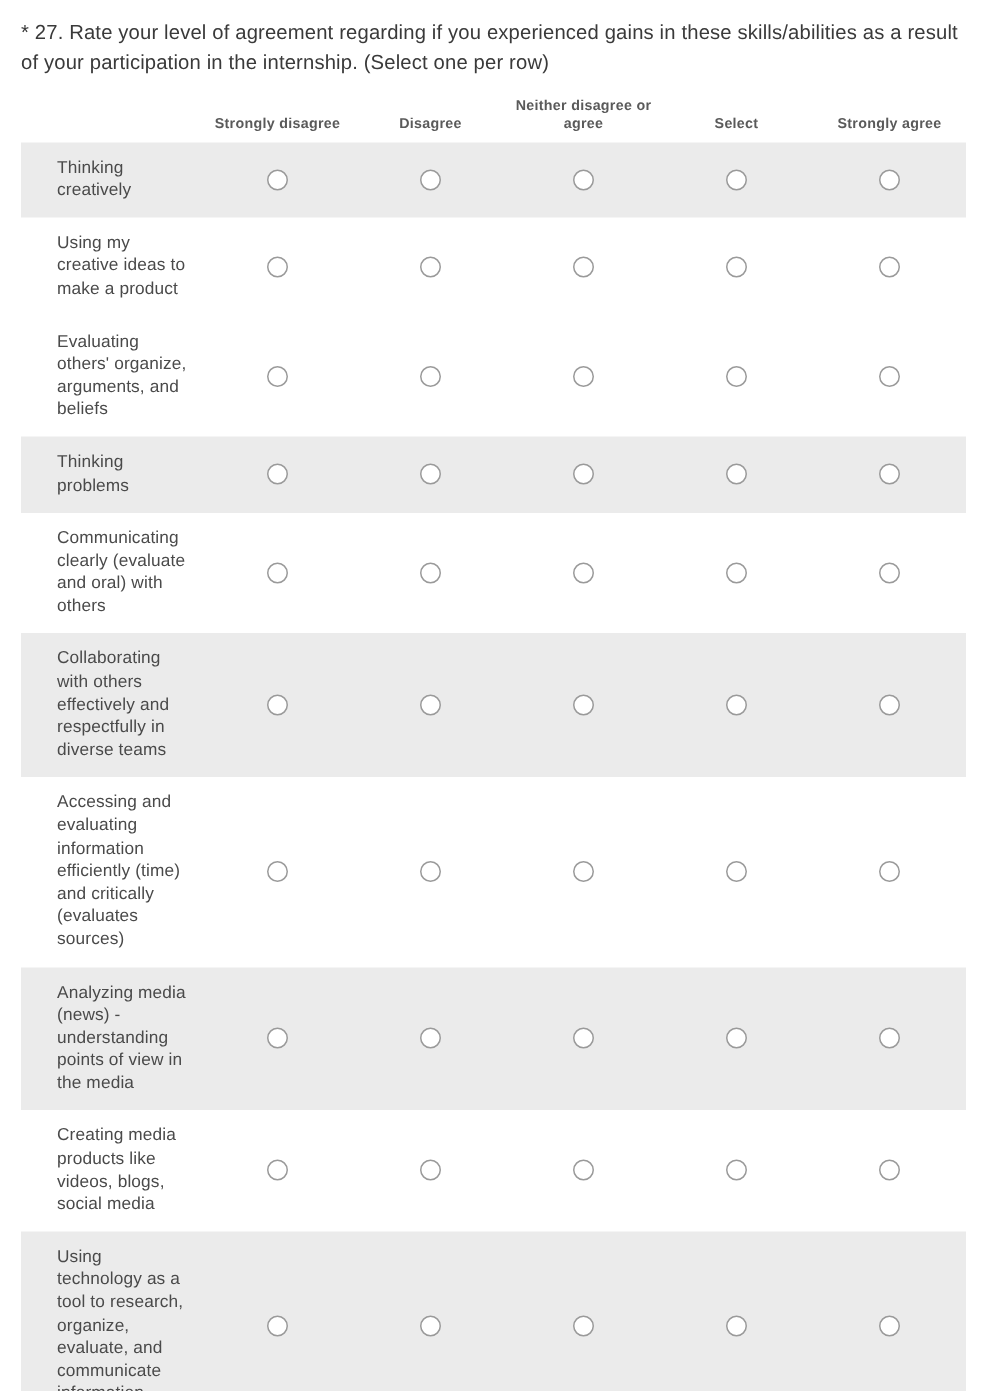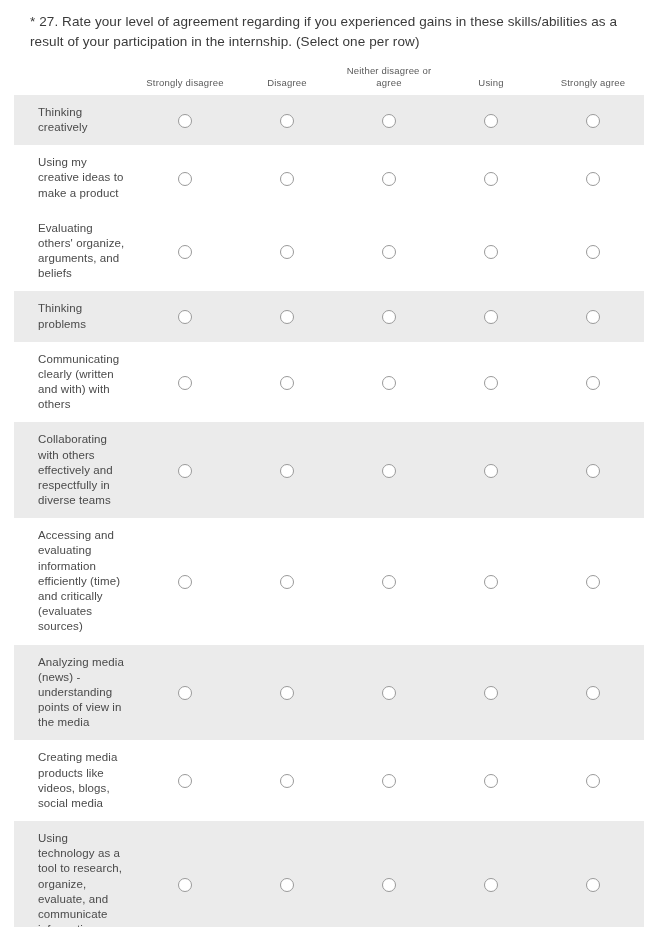--- a/index.html
+++ b/index.html
@@ -17,32 +17,32 @@
     position: relative;
   }
   .page {
     width: 658px;
     padding: 8px 14px 0 14px;
   }
   .question-text {
     font-size: 13.5px;
     line-height: 1.45;
     color: #3a3a3a;
-    margin: 4px 0 14px 16px;
+    margin: 4px 0 14px 0;
     letter-spacing: 0.1px;
   }
   table.matrix {
     border-collapse: collapse;
     width: 630px;
     table-layout: fixed;
   }
   table.matrix col.label-col { width: 120px; }
   table.matrix col.opt-col { width: 102px; }
   thead th {
-    font-weight: normal;
+    font-weight: bold;
     font-size: 9.5px;
     color: #5a5a5a;
     text-align: center;
     vertical-align: bottom;
     padding: 0 2px 6px 2px;
     line-height: 1.25;
     letter-spacing: 0.2px;
   }
   thead th.corner { background: transparent; }
   tbody tr.alt { background: #ebebeb; }
@@ -86,21 +86,21 @@
       <col class="opt-col">
       <col class="opt-col">
       <col class="opt-col">
     </colgroup>
     <thead>
       <tr>
         <th class="corner"></th>
         <th>Strongly disagree</th>
         <th>Disagree</th>
         <th>Neither disagree or agree</th>
-        <th>Using</th>
+        <th>Select</th>
         <th>Strongly agree</th>
       </tr>
     </thead>
     <tbody>
       <tr class="alt">
         <td class="rowlabel">Thinking creatively</td>
         <td class="cell"><span class="radio"></span></td>
         <td class="cell"><span class="radio"></span></td>
         <td class="cell"><span class="radio"></span></td>
         <td class="cell"><span class="radio"></span></td>
@@ -124,21 +124,21 @@
       </tr>
       <tr class="alt">
         <td class="rowlabel">Thinking problems</td>
         <td class="cell"><span class="radio"></span></td>
         <td class="cell"><span class="radio"></span></td>
         <td class="cell"><span class="radio"></span></td>
         <td class="cell"><span class="radio"></span></td>
         <td class="cell"><span class="radio"></span></td>
       </tr>
       <tr>
-        <td class="rowlabel">Communicating clearly (written and with) with others</td>
+        <td class="rowlabel">Communicating clearly (evaluate and oral) with others</td>
         <td class="cell"><span class="radio"></span></td>
         <td class="cell"><span class="radio"></span></td>
         <td class="cell"><span class="radio"></span></td>
         <td class="cell"><span class="radio"></span></td>
         <td class="cell"><span class="radio"></span></td>
       </tr>
       <tr class="alt">
         <td class="rowlabel">Collaborating with others effectively and respectfully in diverse teams</td>
         <td class="cell"><span class="radio"></span></td>
         <td class="cell"><span class="radio"></span></td>

